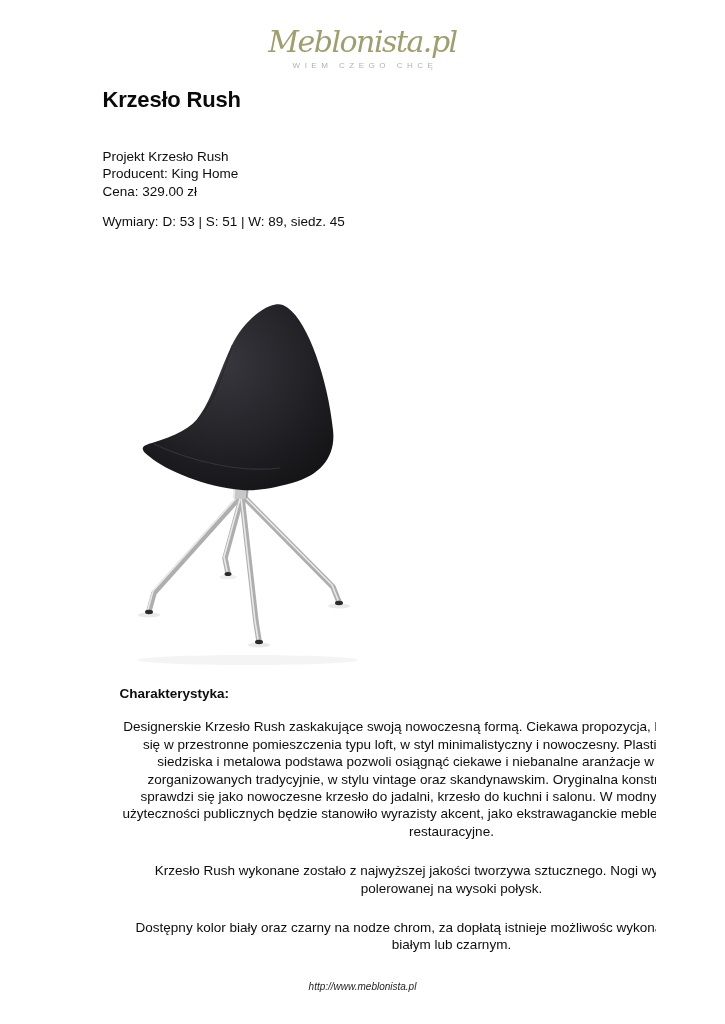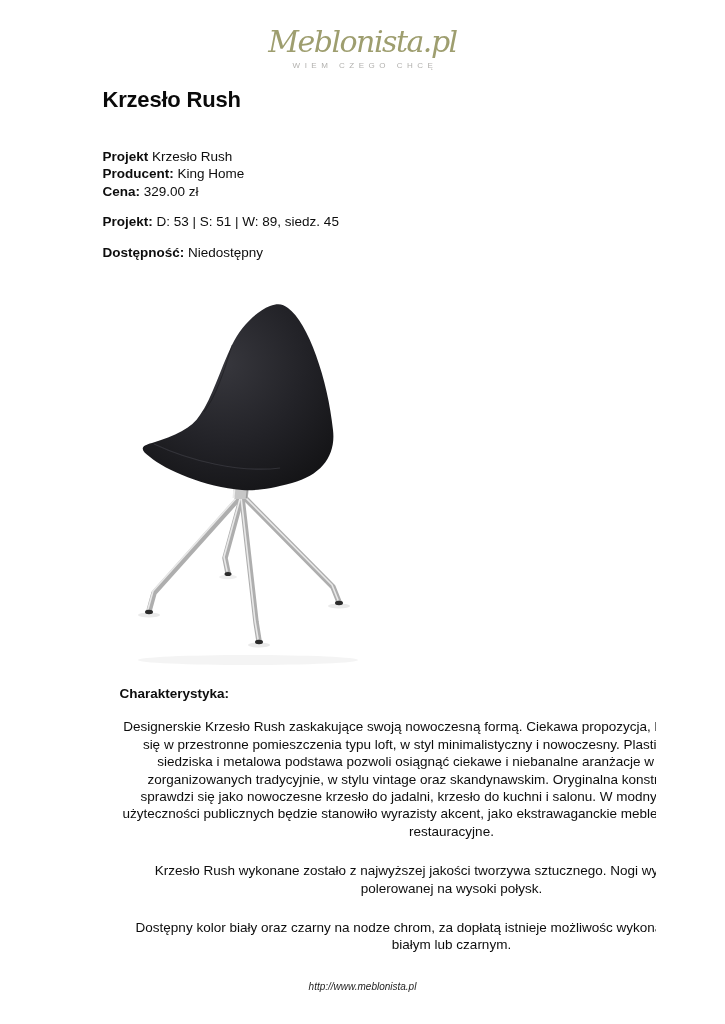--- a/index.html
+++ b/index.html
@@ -14,21 +14,21 @@
   .logo-tagline { margin-top:1px; font-size:8px; letter-spacing:4.5px; color:#b2b1ae;
                   padding-left:5px; font-family:"Liberation Sans", sans-serif; }
 
   
   .title { position:absolute; left:33px; top:87px; font-size:22px; font-weight:bold;
            color:#0a0a0a; letter-spacing:-0.2px; }
   .page-url { position:absolute; left:33px; top:118px; font-size:9.5px; color:#b6b6b6; }
 
   
   .details { position:absolute; left:33px; top:148px; font-size:13.5px; line-height:17.4px; color:#0d0d0d; }
-  .detail-row b { font-weight:bold;text-align:right; }
+  .detail-row b { font-weight:normal;text-align:right; }
   .gap-before { margin-top:13px; }
 
   
   .photo { position:absolute; left:58px; top:290px; width:272px; height:380px; }
 
   
   .description { position:absolute; left:50px; top:685px; width:664px; font-size:13.5px;
                  line-height:17.4px; color:#0d0d0d; }
   .desc-heading { font-size:13.5px; font-weight:bold; margin-bottom:16px; }
   .description p { margin:0 0 22px 0;text-align:center; }
@@ -56,26 +56,22 @@
     </div>
     <div class="detail-row">
       <b>Producent:</b>
       <span>King Home</span>
     </div>
     <div class="detail-row">
       <b>Cena:</b>
       <span>329.00 zł</span>
     </div>
     <div class="detail-row gap-before">
-      <b>Projekt:</b>
+      <b>Wymiary:</b>
       <span>D: 53 | S: 51 | W: 89, siedz. 45</span>
-    </div>
-    <div class="detail-row gap-before">
-      <b>Dostępność:</b>
-      <span>Niedostępny</span>
     </div>
   </div>
 
   <figure class="photo">
     <svg viewBox="0 0 272 380" width="272" height="380" xmlns="http://www.w3.org/2000/svg">
       <defs>
         <radialGradient id="shellG" cx="42%" cy="32%" r="80%">
           <stop offset="0%" stop-color="#37373d"></stop>
           <stop offset="55%" stop-color="#222227"></stop>
           <stop offset="100%" stop-color="#121214"></stop>

